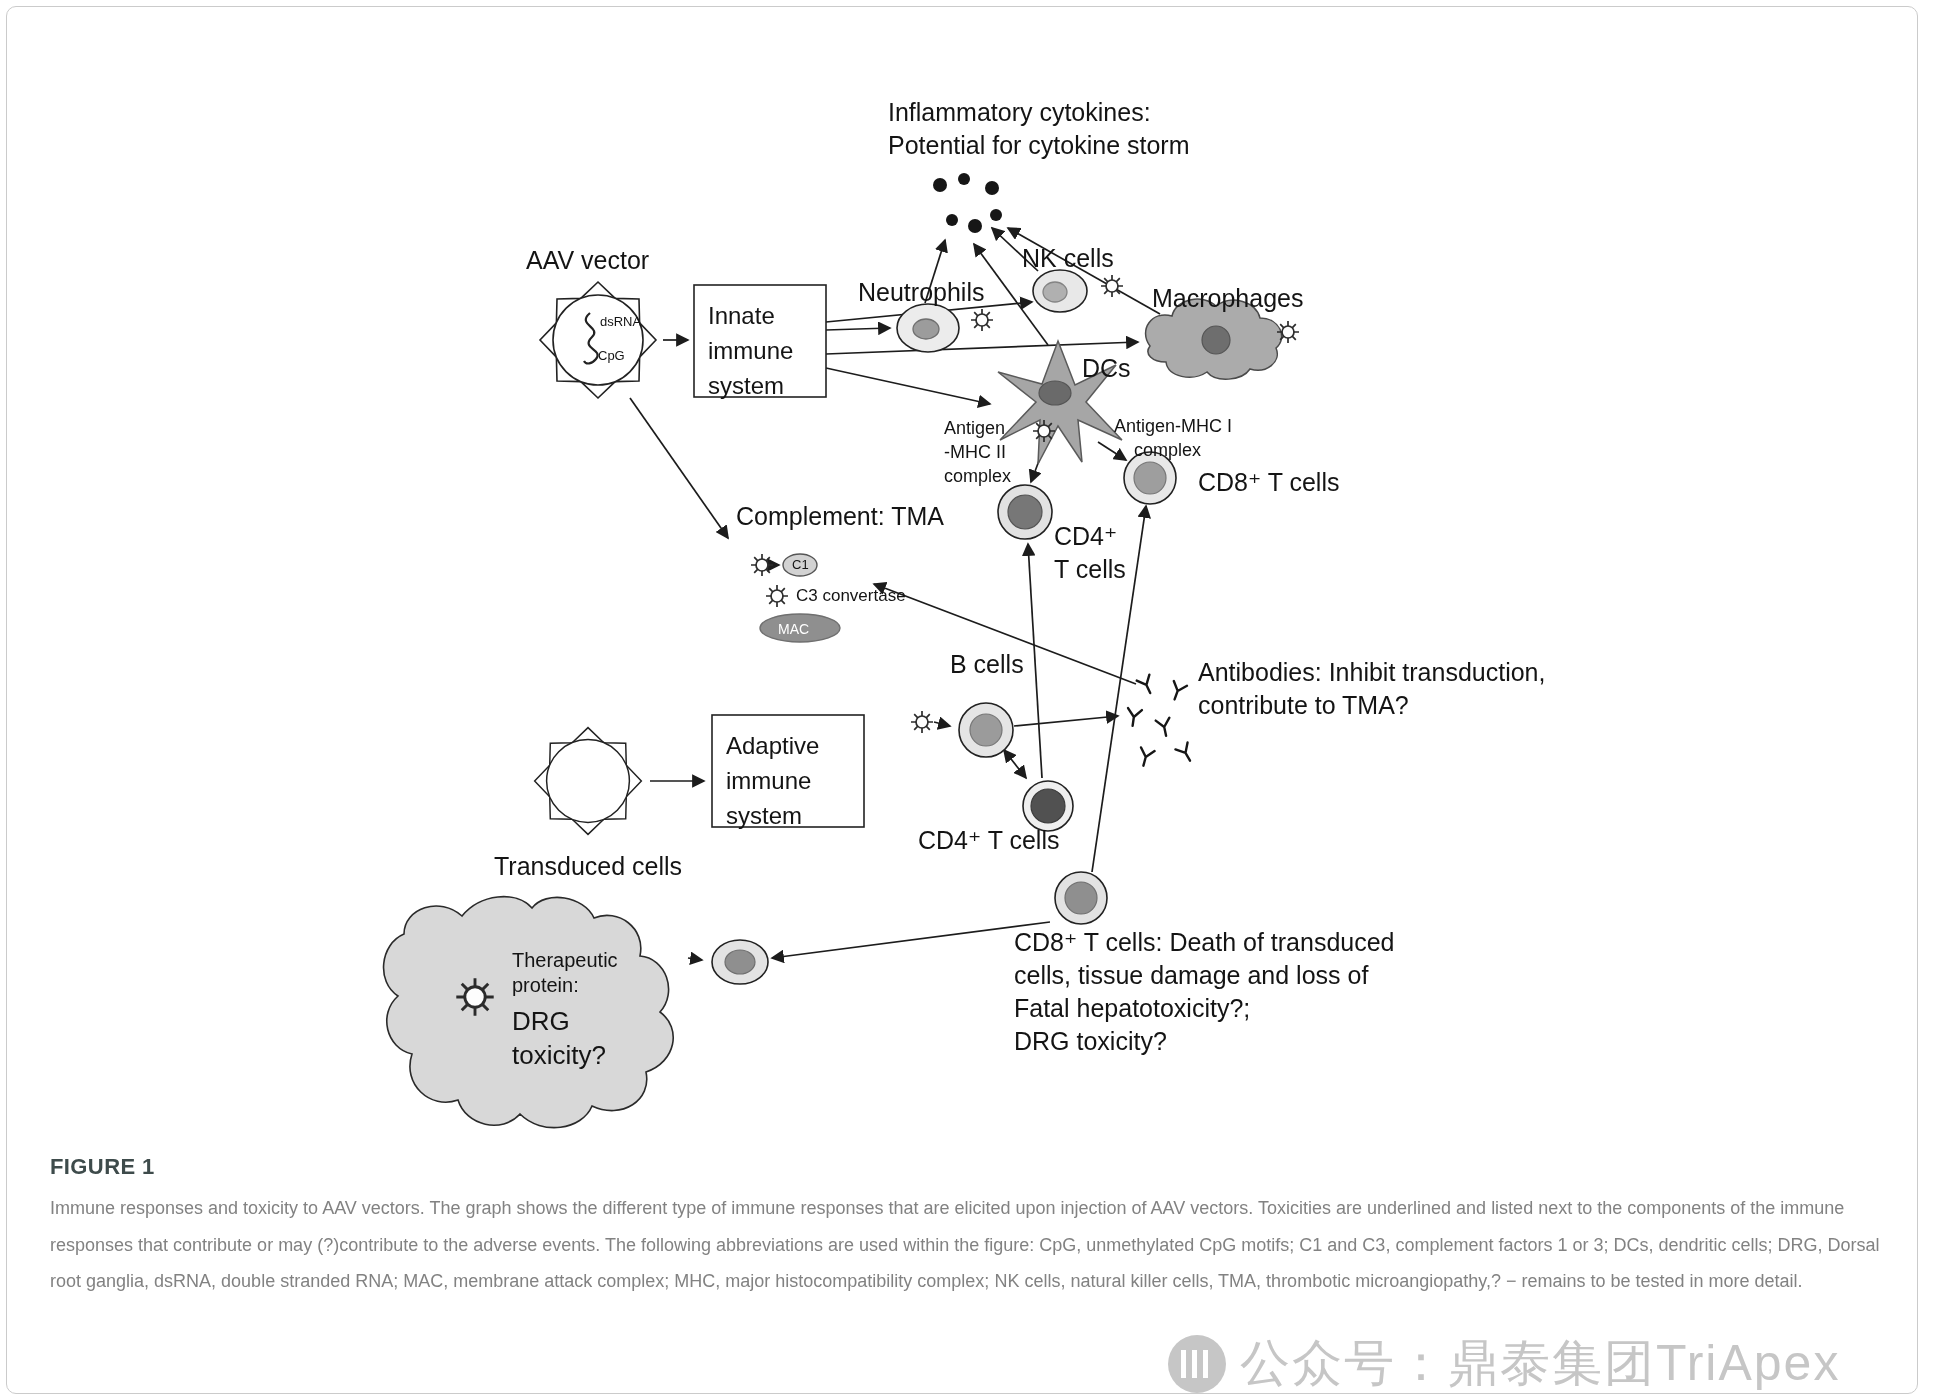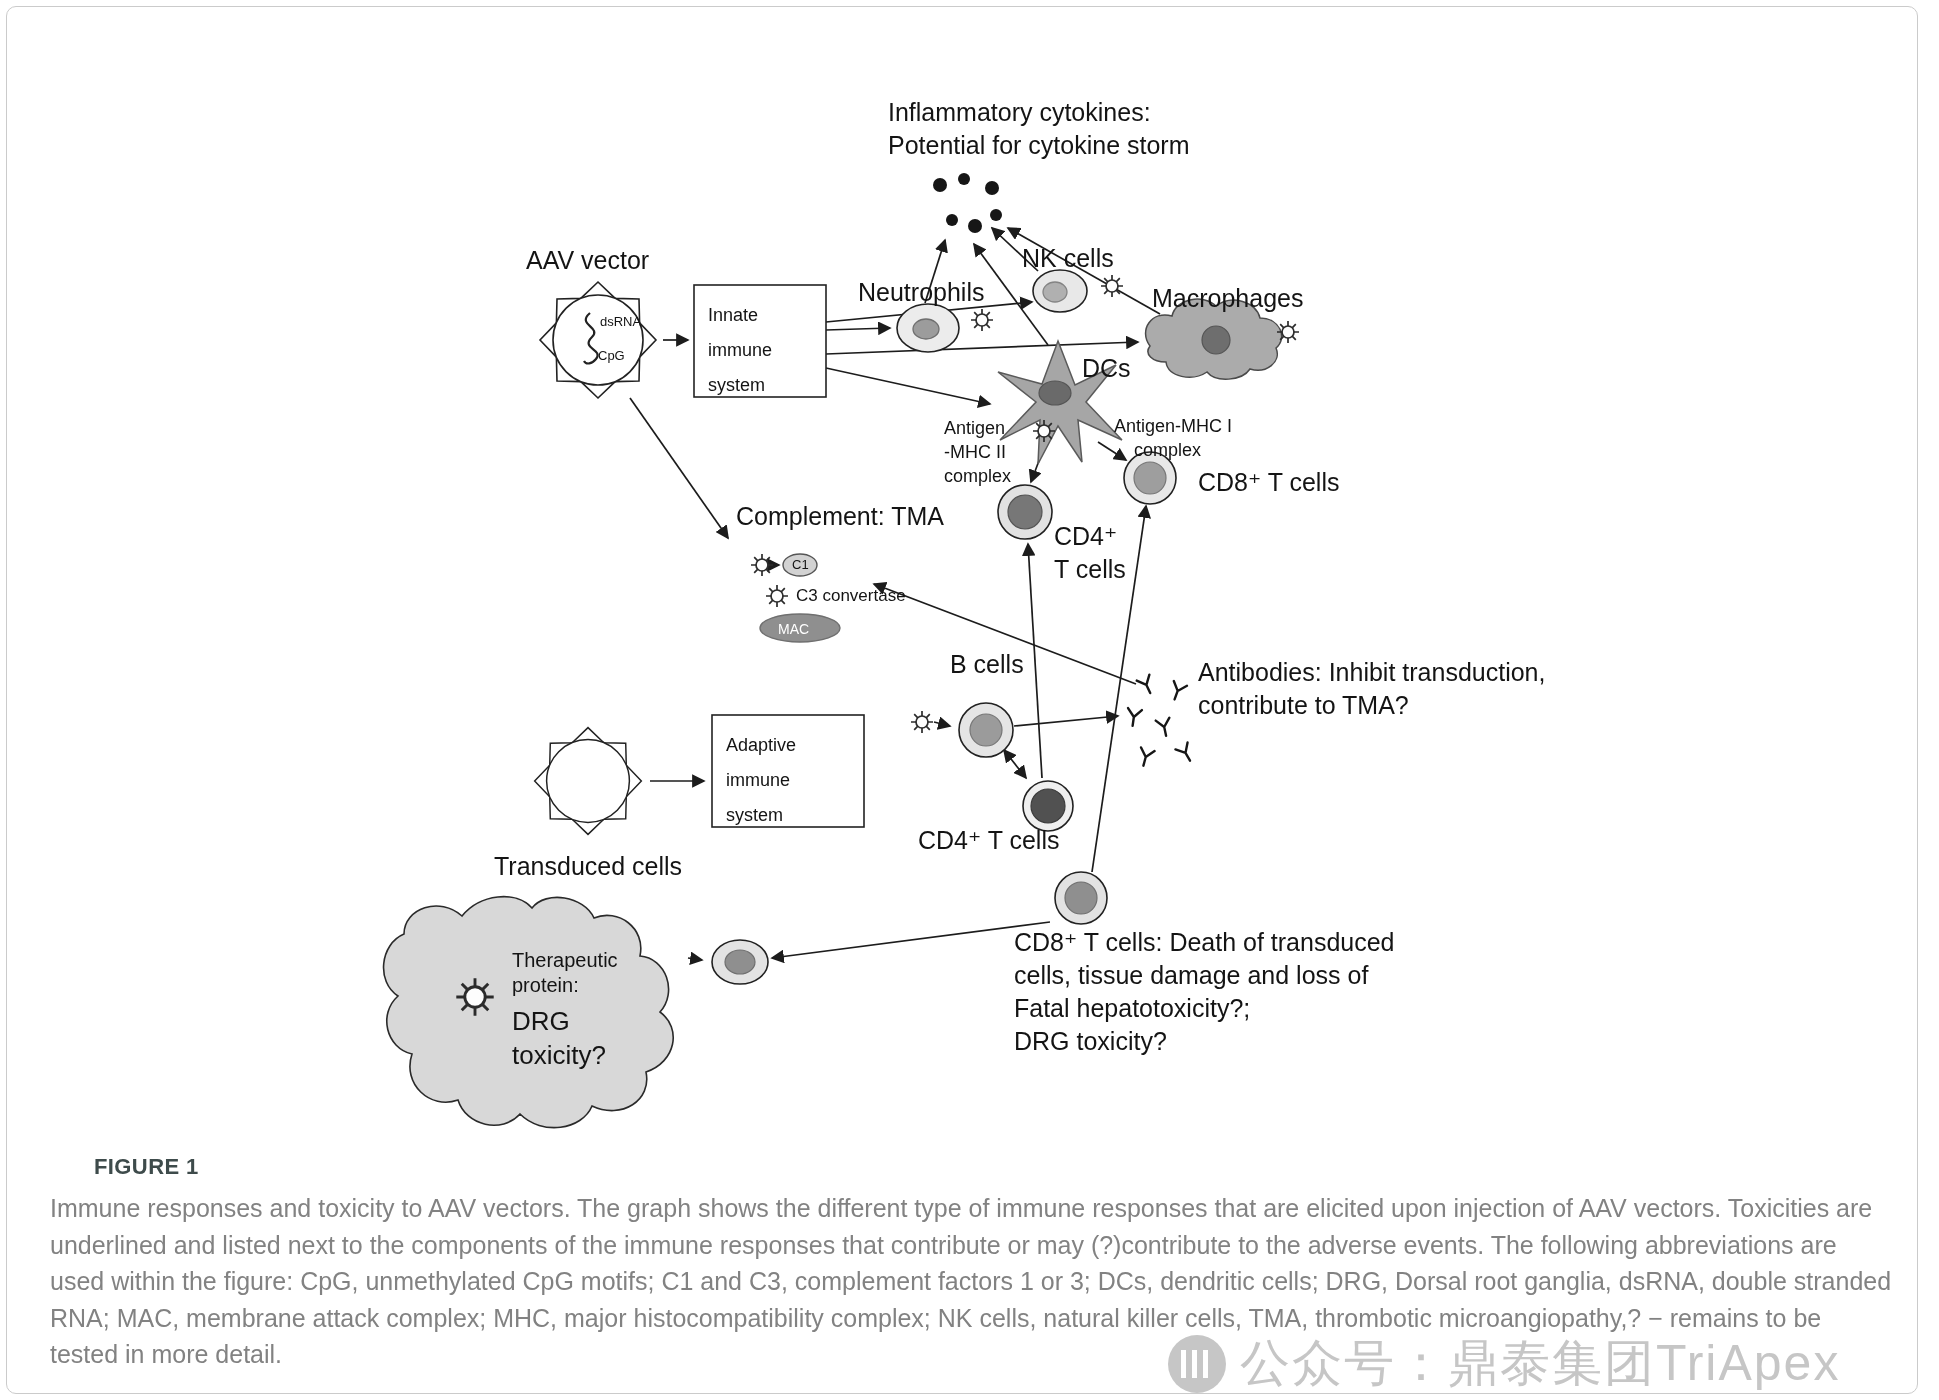--- a/index.html
+++ b/index.html
@@ -3,26 +3,26 @@
 <meta charset="utf-8">
 <style>
   html,body{margin:0;padding:0;background:#ffffff;}
   .page{position:relative;width:1924px;height:1400px;background:#fff;overflow:hidden;
         font-family:"Liberation Sans","DejaVu Sans",sans-serif;color:#151515;}
   .frame{position:absolute;inset:6px;border:1.5px solid #cbcbcb;border-radius:10px;}
   svg.layer{position:absolute;left:0;top:0;}
   .lbl{position:absolute;white-space:nowrap;font-size:25px;line-height:33px;color:#141414;}
   .sm{font-size:18px;line-height:24px;}
   .xs{font-size:13px;line-height:16px;}
-  .boxtext{font-size:18px;line-height:35px;}
+  .boxtext{font-size:24px;line-height:35px;}
   .u{text-underline-offset:4px;text-decoration-thickness:1.5px;}
   .white{color:#ffffff;}
   .figno{position:absolute;left:50px;top:1154px;font-size:22px;font-weight:bold;
-         color:#3e4b4b;letter-spacing:.4px;z-index:3;margin-left:44px;}
-  .caption{position:absolute;left:50px;top:1190px;width:1845px;font-size:25px;
+         color:#3e4b4b;letter-spacing:.4px;z-index:3;}
+  .caption{position:absolute;left:50px;top:1190px;width:1845px;font-size:18px;
            line-height:36.5px;color:#828282;z-index:3;}
   .watermark{position:absolute;left:1168px;top:1306px;display:flex;align-items:center;
              gap:14px;color:#c6c6c6;z-index:2;margin-top:24px;}
   .wm-text{font-size:50px;letter-spacing:2px;}
   .wm-logo{width:58px;height:58px;border-radius:50%;background:#c6c6c6;position:relative;flex:0 0 auto;}
   .wm-logo::after{content:"";position:absolute;left:13px;right:13px;top:15px;bottom:15px;
                   background:repeating-linear-gradient(90deg,#fff 0 5px,rgba(255,255,255,0) 5px 11px);}
 </style>
 </head>
 <body>

